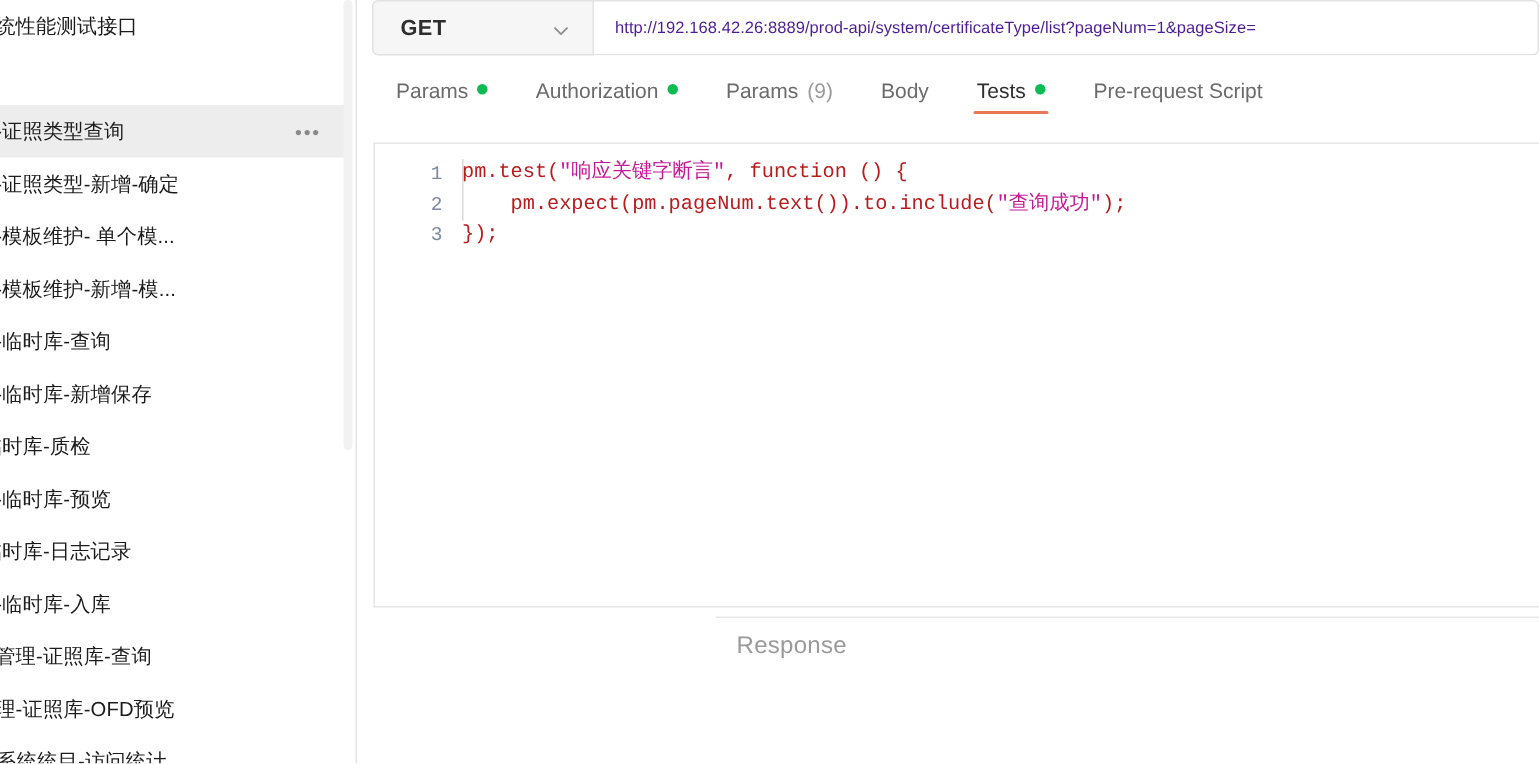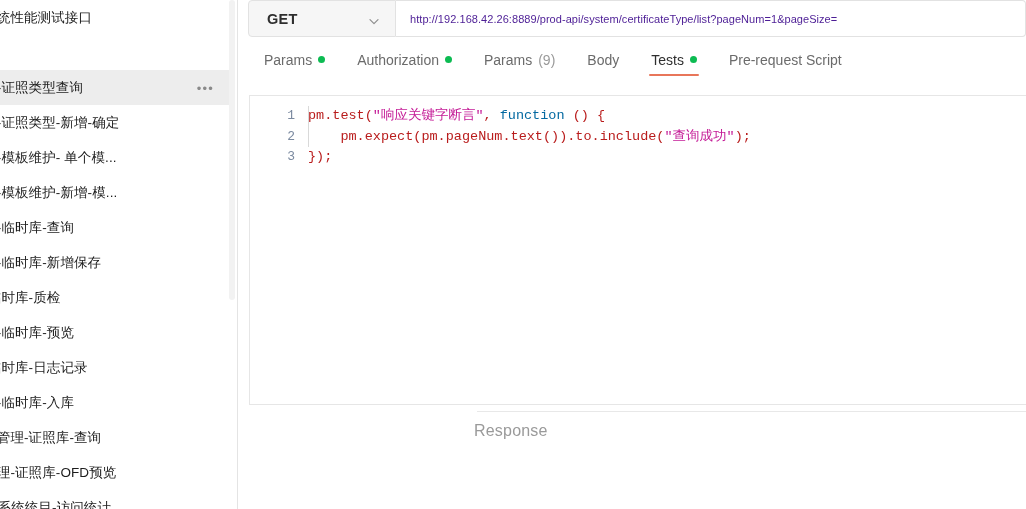--- a/index.html
+++ b/index.html
@@ -224,21 +224,21 @@
   .code-line:first-child .code-text::before {
     content: "";
     position: absolute;
     left: -1px;
     top: 0px;
     width: 1.5px;
     height: 18px;
     background: #111;
   }
   .tok-str   { color: #c41a96; }
-  .tok-kw    { color: #0369a1; }
+  .tok-kw    { color: #b91c1c; }
   .tok-plain { color: #b91c1c; }
   .guide {
     position: absolute;
     left: 58px;
     top: 10px;
     width: 1px;
     height: 41px;
     background: #d9d9d9;
   }
 
@@ -246,21 +246,21 @@
   .resp-divider {
     position: absolute;
     left: 239px;
     right: 0;
     top: 411px;
     height: 1px;
     background: #e8e8e8;
   }
   .resp-label {
     position: absolute;
-    left: 236px;
+    left: 253px;
     top: 422px;
     font-size: 16px;
     color: #9a9a9a;
     letter-spacing: 0.2px;
   }
 </style>
 </head>
 <body>
 
 <div id="app">

